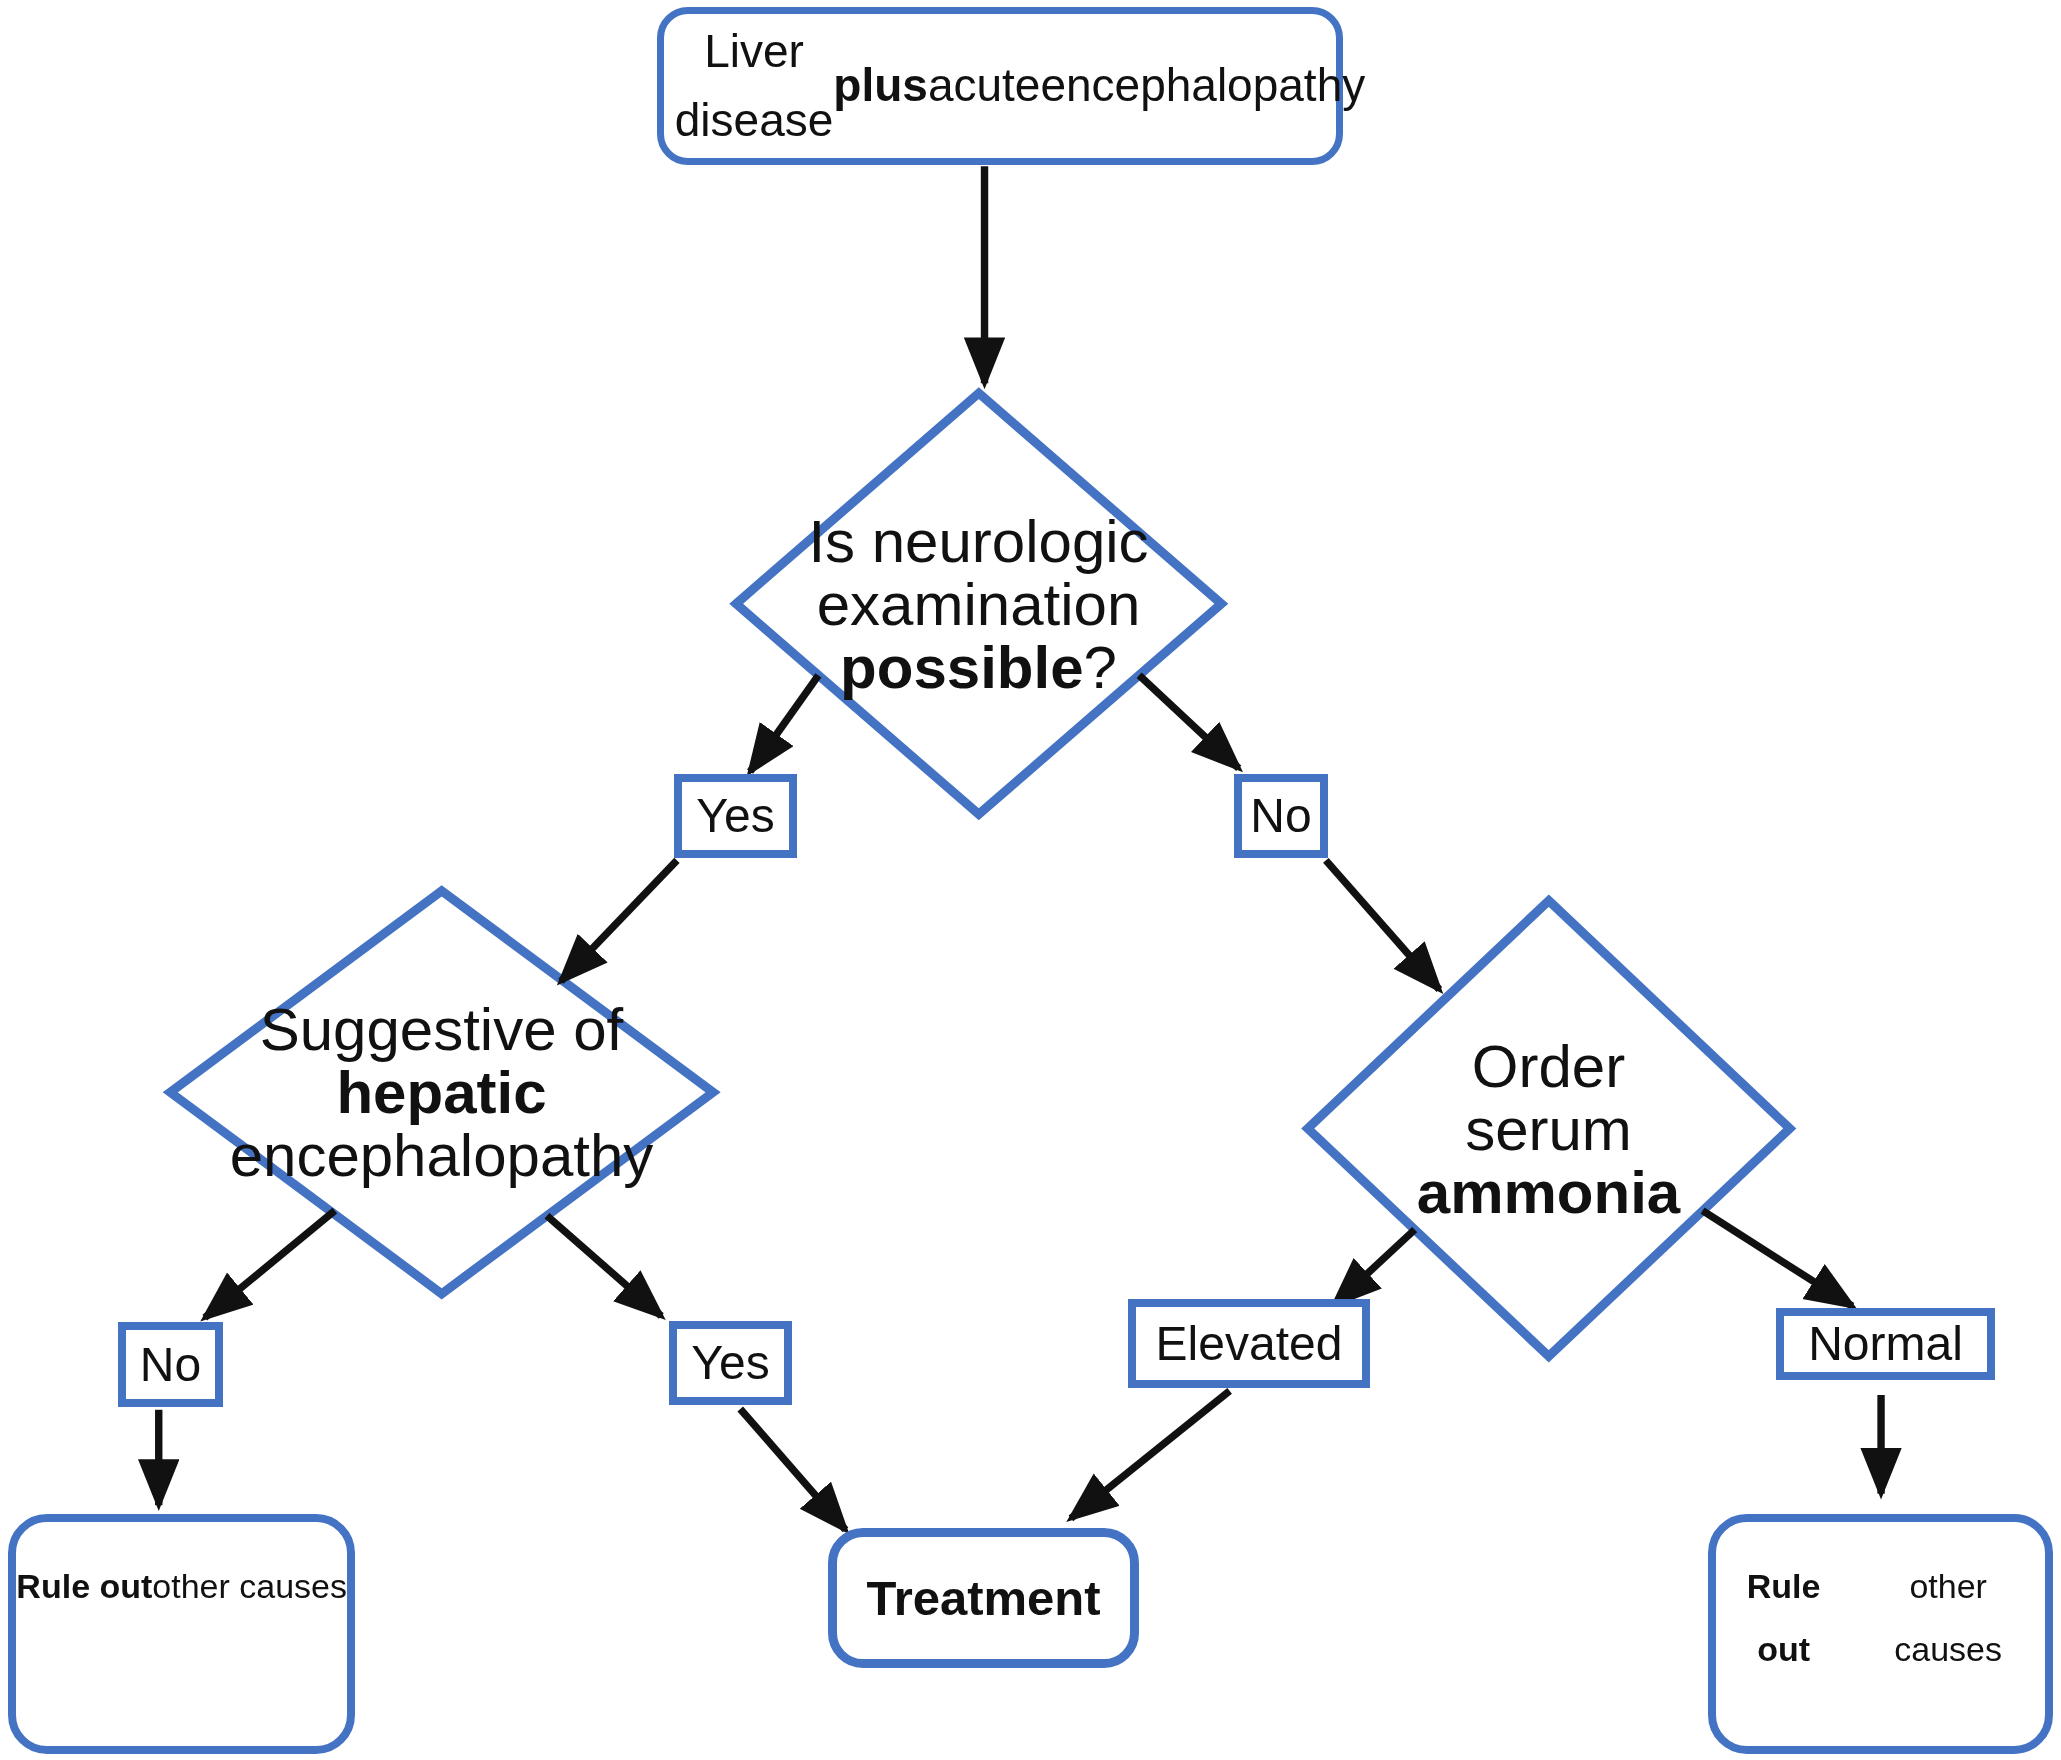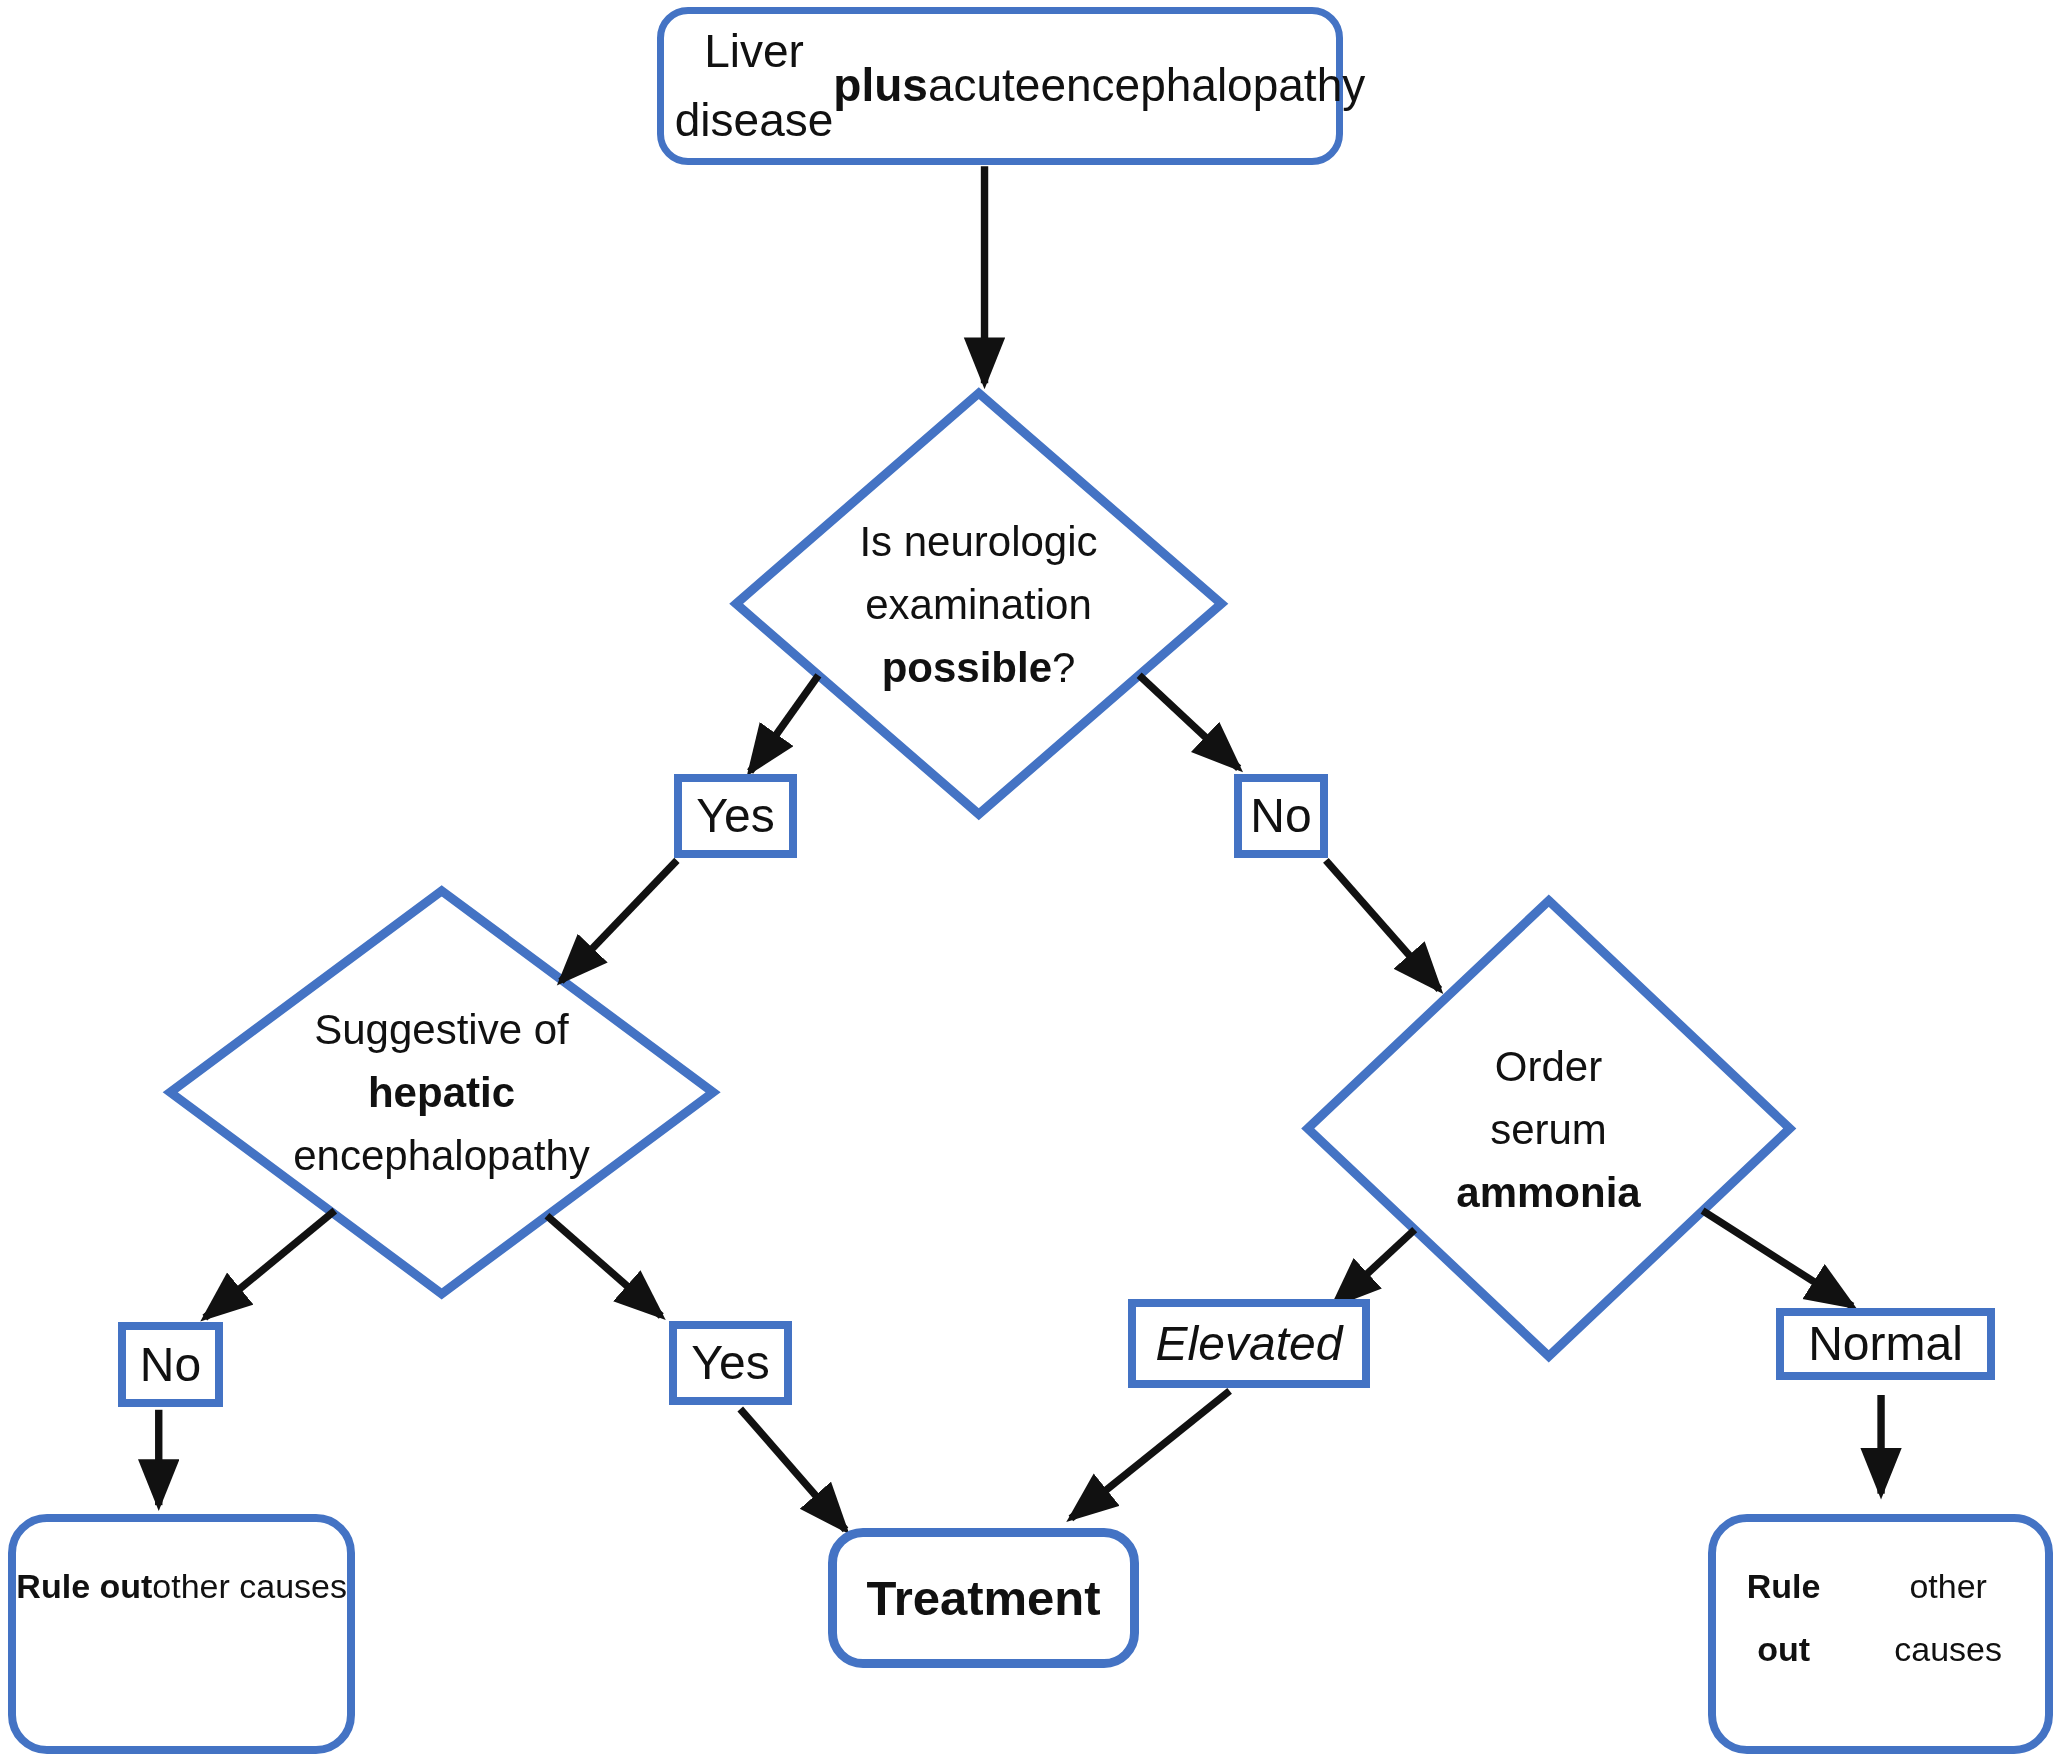--- a/index.html
+++ b/index.html
@@ -29,40 +29,40 @@
     border-width:7.4px;border-radius:31px;
     font-size:46px;line-height:69px;padding-left:40px;
   }
   .small{
     font-size:48px;line-height:1;
   }
   .yes1{left:674px;top:774px;width:123px;height:84px;}
   .no1{left:1234px;top:774px;width:94px;height:84px;}
   .no2{left:118px;top:1322px;width:105px;height:85px;}
   .yes2{left:669px;top:1321px;width:123px;height:84px;}
-  .elevated{left:1128px;top:1299px;width:242px;height:89px;font-style:italic;}
+  .elevated{left:1128px;top:1299px;width:242px;height:89px;}
   .normal{left:1776px;top:1308px;width:219px;height:72px;}
   .ruleout{
     width:347px;height:240px;
     border-radius:39px;
     align-items:flex-start;
     padding-top:33px;
     font-size:34px;line-height:63px;
   }
   .ruleout-left{left:8.2px;top:1514px;}
   .ruleout-right{left:1708px;top:1514px;width:345px;}
   .treatment{
     left:828px;top:1528px;width:311px;height:140px;
     border-width:9px;border-radius:35px;
     font-size:49px;
   }
   .dtext{
     position:absolute;
     text-align:center;
-    font-size:42px;line-height:63px;
+    font-size:60px;line-height:63px;
     pointer-events:none;
   }
   .dtext.exam{left:732px;top:510px;width:493px;}
   .dtext.hepatic{left:195px;top:998px;width:493px;}
   .dtext.ammonia{left:1343px;top:1035px;width:411px;}
 </style>
 </head>
 <body>
 
 <div id="canvas">

